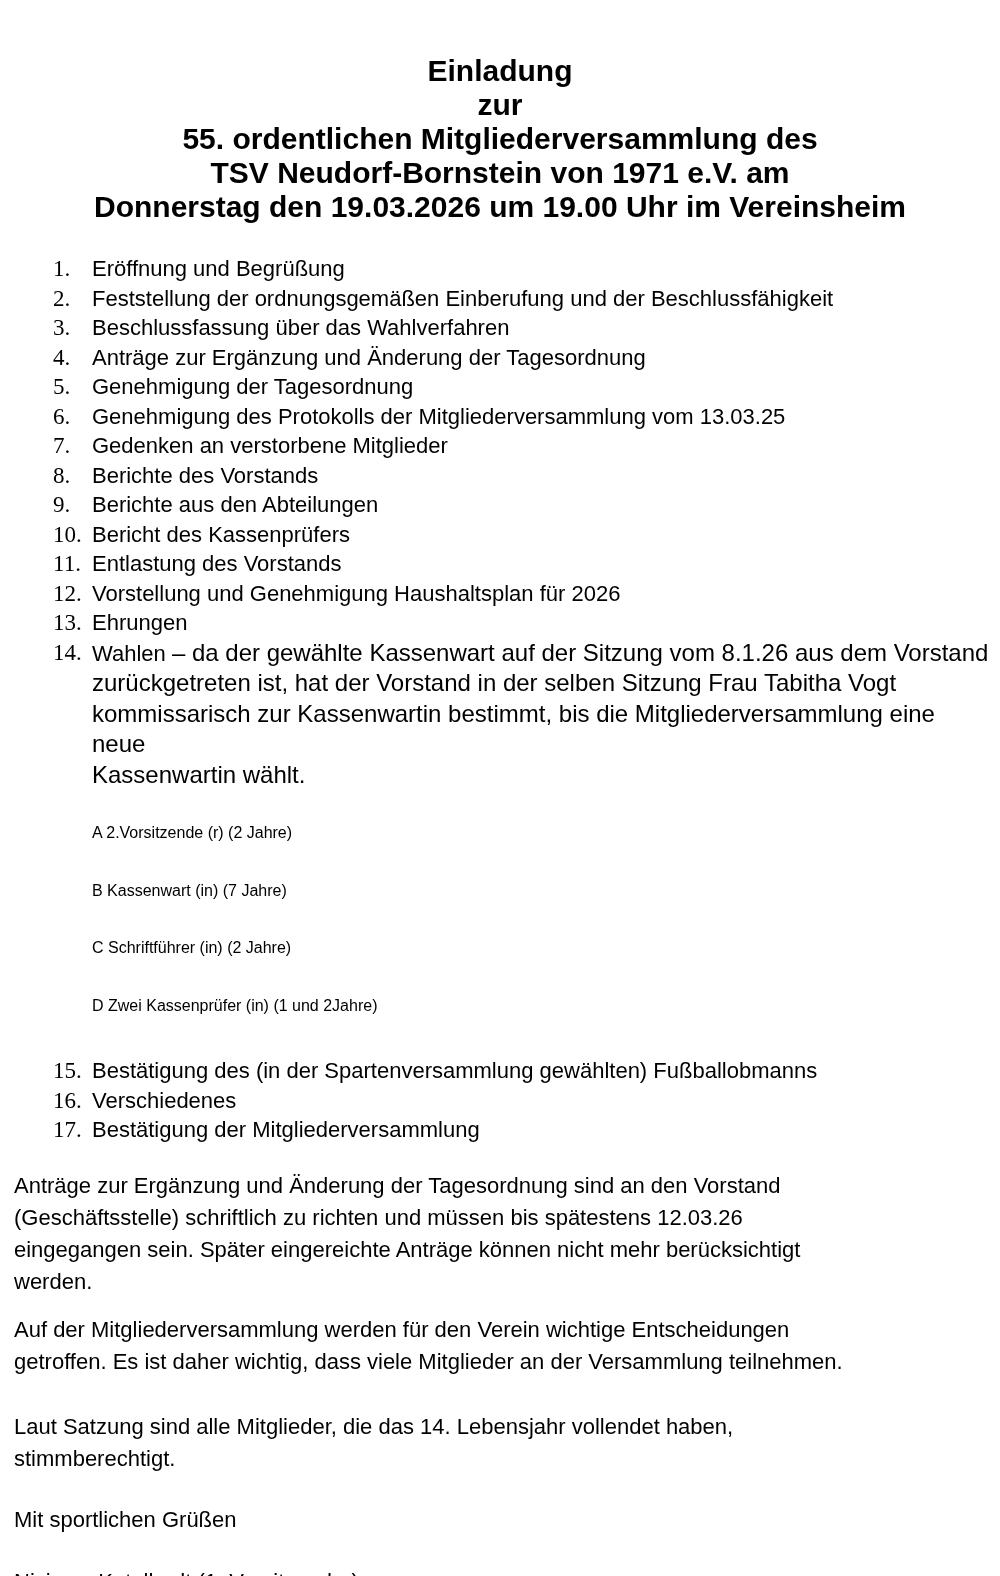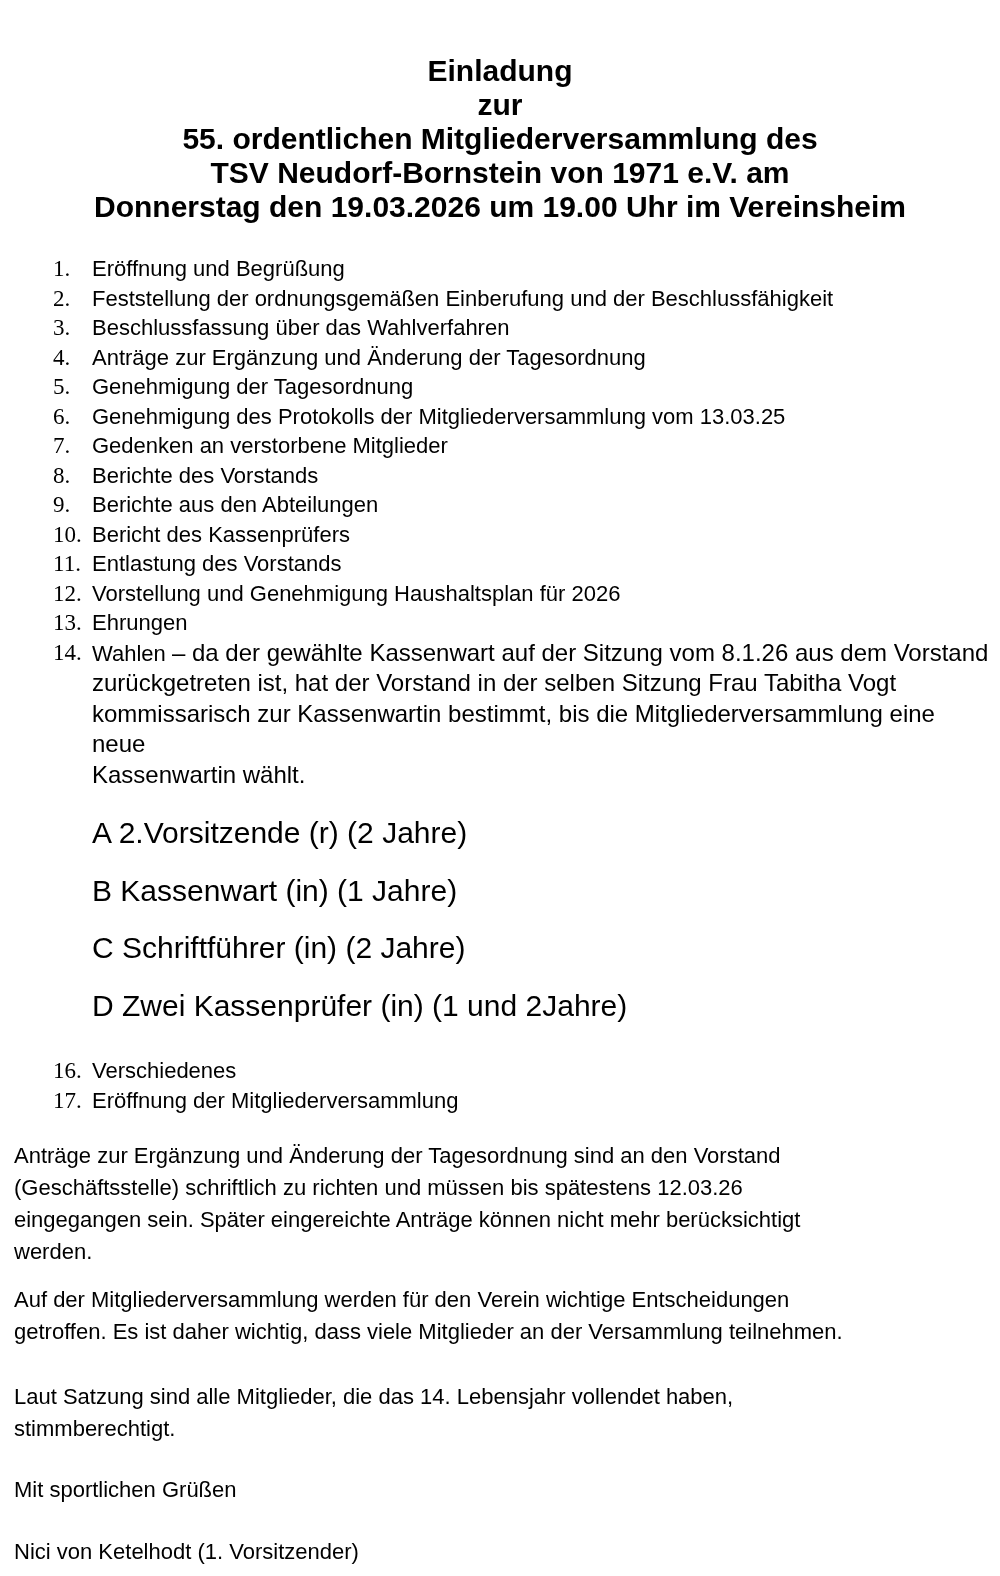--- a/index.html
+++ b/index.html
@@ -40,21 +40,21 @@
     flex: 1;
     white-space: pre-line;
   }
   .serif-run {
     font-family: Liberation Sans, sans-serif;
     font-size: 24px;
   }
   .positions {
     margin-top: 28px;
     padding-left: 92px;
-    font-size: 30px;
+    font-size: 16px;
     line-height: 29.5px;
   }
   .position-line + .position-line { margin-top: 28px; }
   .body-text {
     margin-left: 14px;
     margin-right: 24px;
     font-size: 22px;
     line-height: 32px;
     white-space: pre-line;
   }
@@ -134,33 +134,37 @@
       <span class="agenda-num">14.</span>
       <span class="agenda-text"><span>Wahlen</span> <span class="serif-run">– da der gewählte Kassenwart auf der Sitzung vom 8.1.26 aus dem Vorstand
 zurückgetreten ist, hat der Vorstand in der selben Sitzung Frau Tabitha Vogt
 kommissarisch zur Kassenwartin bestimmt, bis die Mitgliederversammlung eine neue
 Kassenwartin wählt.</span></span>
     </div>
   </div>
 
   <div class="positions">
     <div class="position-line">A 2.Vorsitzende (r) (2 Jahre)</div>
-    <div class="position-line">B Kassenwart (in) (1 Jahre)</div>
+    <div class="position-line">B Kassenwart (in) (7 Jahre)</div>
     <div class="position-line">C Schriftführer (in) (2 Jahre)</div>
     <div class="position-line">D Zwei Kassenprüfer (in) (1 und 2Jahre)</div>
   </div>
 
   <div class="agenda agenda-part2">
     <div class="agenda-item">
+      <span class="agenda-num">15.</span>
+      <span class="agenda-text">Bestätigung des (in der Spartenversammlung gewählten) Fußballobmanns</span>
+    </div>
+    <div class="agenda-item">
       <span class="agenda-num">16.</span>
       <span class="agenda-text">Verschiedenes</span>
     </div>
     <div class="agenda-item">
       <span class="agenda-num">17.</span>
-      <span class="agenda-text">Eröffnung der Mitgliederversammlung</span>
+      <span class="agenda-text">Bestätigung der Mitgliederversammlung</span>
     </div>
   </div>
 
   <div class="body-text para-requests">Anträge zur Ergänzung und Änderung der Tagesordnung sind an den Vorstand
 (Geschäftsstelle) schriftlich zu richten und müssen bis spätestens 12.03.26
 eingegangen sein. Später eingereichte Anträge können nicht mehr berücksichtigt
 werden.</div>
 
   <div class="body-text para-importance">Auf der Mitgliederversammlung werden für den Verein wichtige Entscheidungen
 getroffen. Es ist daher wichtig, dass viele Mitglieder an der Versammlung teilnehmen.</div>

